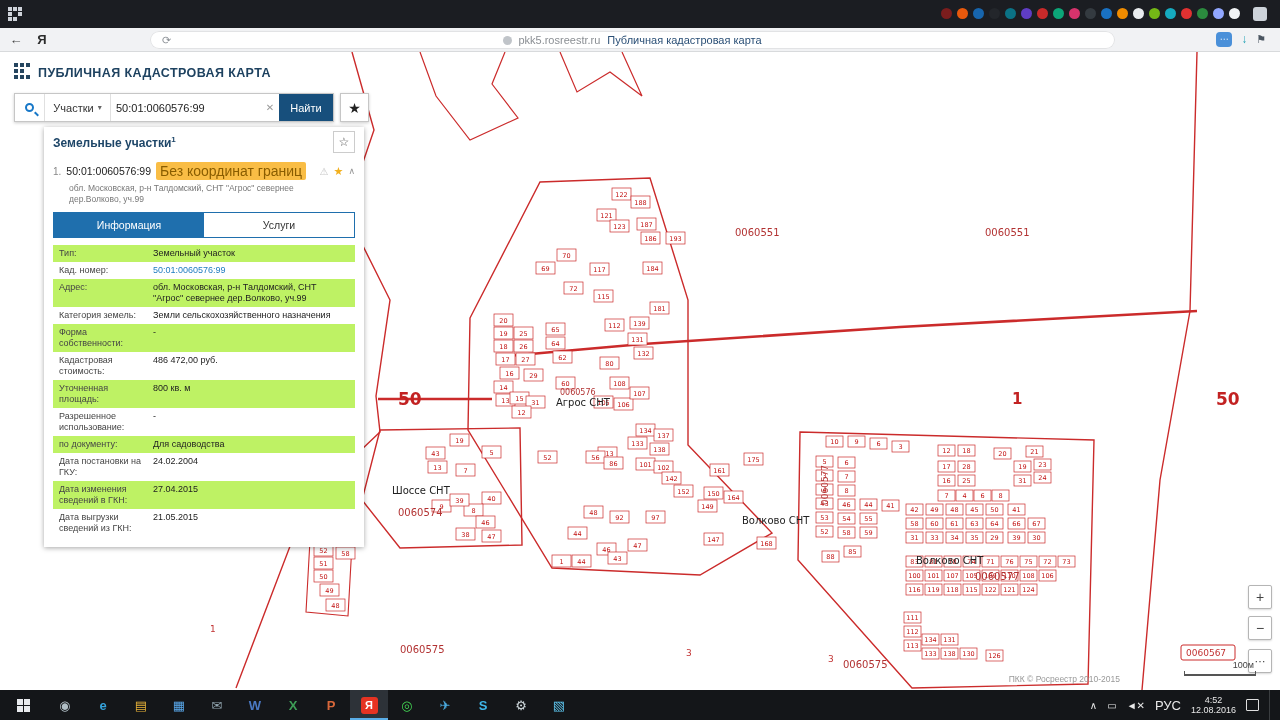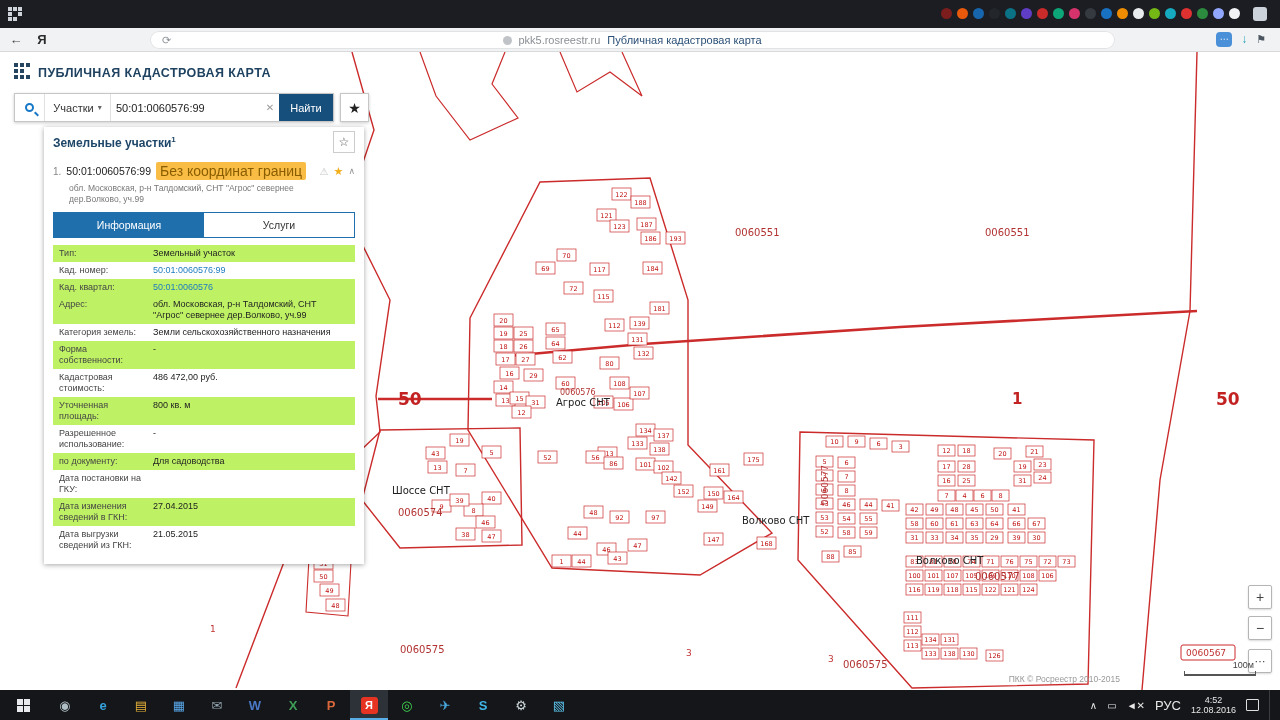--- a/index.html
+++ b/index.html
@@ -621,24 +621,20 @@
       <div class="info-table" id="info-table">
           <div class="irow alt">
             <span class="ilabel">Тип:</span>
             <span class="ival">Земельный участок</span>
           </div>
           <div class="irow">
             <span class="ilabel">Кад. номер:</span>
             <span class="ival link">50:01:0060576:99</span>
           </div>
           <div class="irow alt">
-            <span class="ilabel">Кад. квартал:</span>
-            <span class="ival link">50:01:0060576</span>
-          </div>
-          <div class="irow alt">
             <span class="ilabel">Адрес:</span>
             <span class="ival">обл. Московская, р-н Талдомский, СНТ "Агрос" севернее дер.Волково, уч.99</span>
           </div>
           <div class="irow">
             <span class="ilabel">Категория земель:</span>
             <span class="ival">Земли сельскохозяйственного назначения</span>
           </div>
           <div class="irow alt">
             <span class="ilabel">Форма собственности:</span>
             <span class="ival">-</span>
@@ -654,20 +650,21 @@
           <div class="irow">
             <span class="ilabel">Разрешенное использование:</span>
             <span class="ival">-</span>
           </div>
           <div class="irow alt">
             <span class="ilabel">по документу:</span>
             <span class="ival">Для садоводства</span>
           </div>
           <div class="irow">
             <span class="ilabel">Дата постановки на ГКУ:</span>
+            <span class="ival">24.02.2004</span>
           </div>
           <div class="irow alt">
             <span class="ilabel">Дата изменения сведений в ГКН:</span>
             <span class="ival">27.04.2015</span>
           </div>
           <div class="irow">
             <span class="ilabel">Дата выгрузки сведений из ГКН:</span>
             <span class="ival">21.05.2015</span>
           </div>
         </div>

